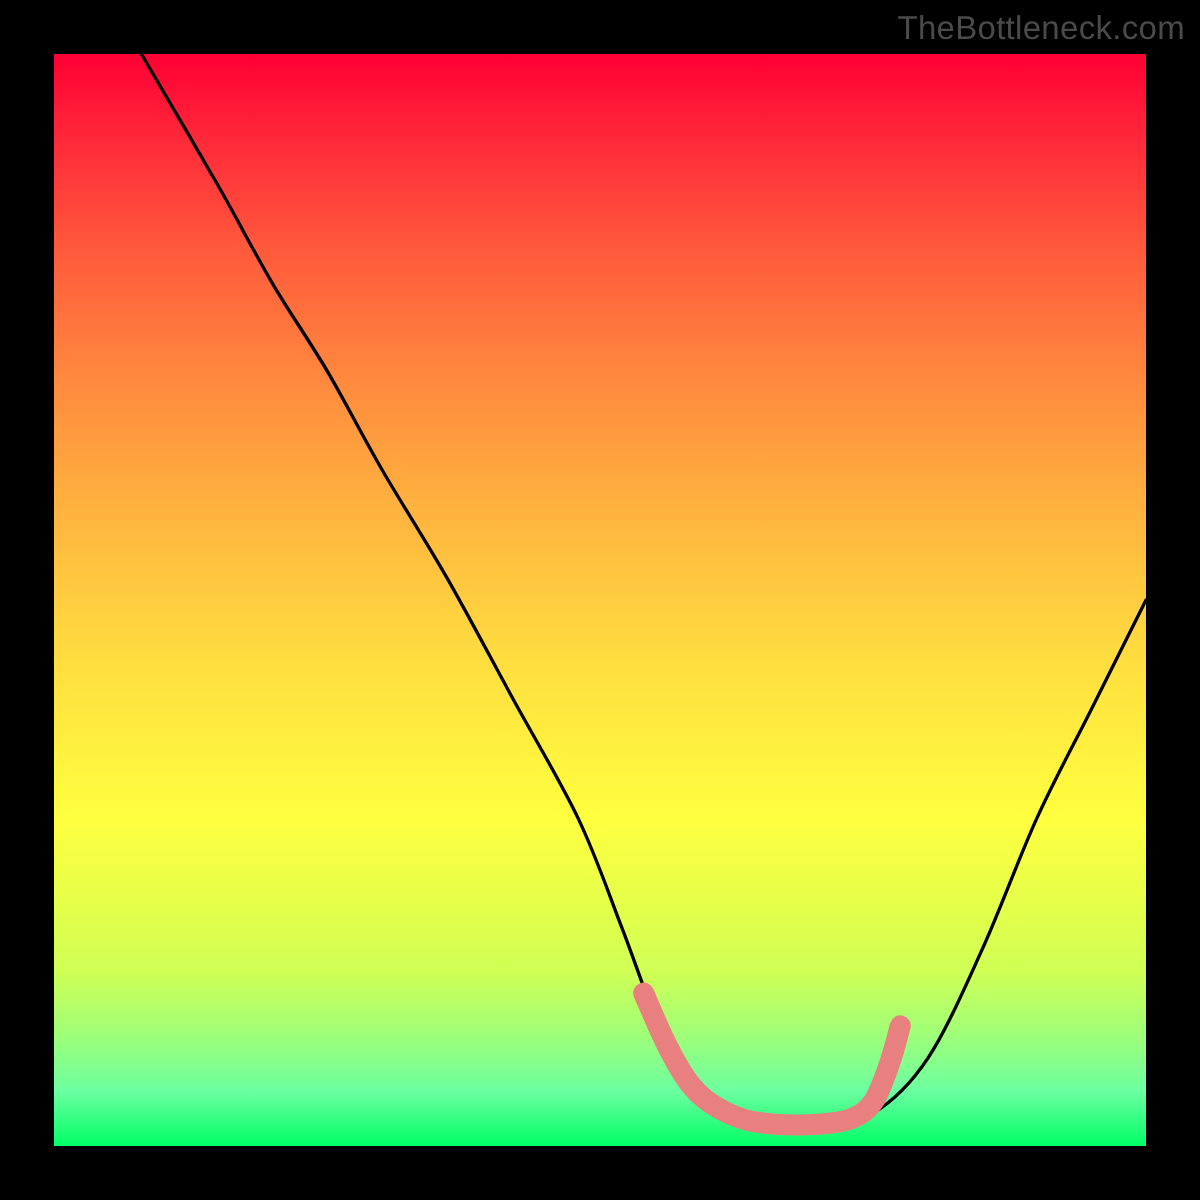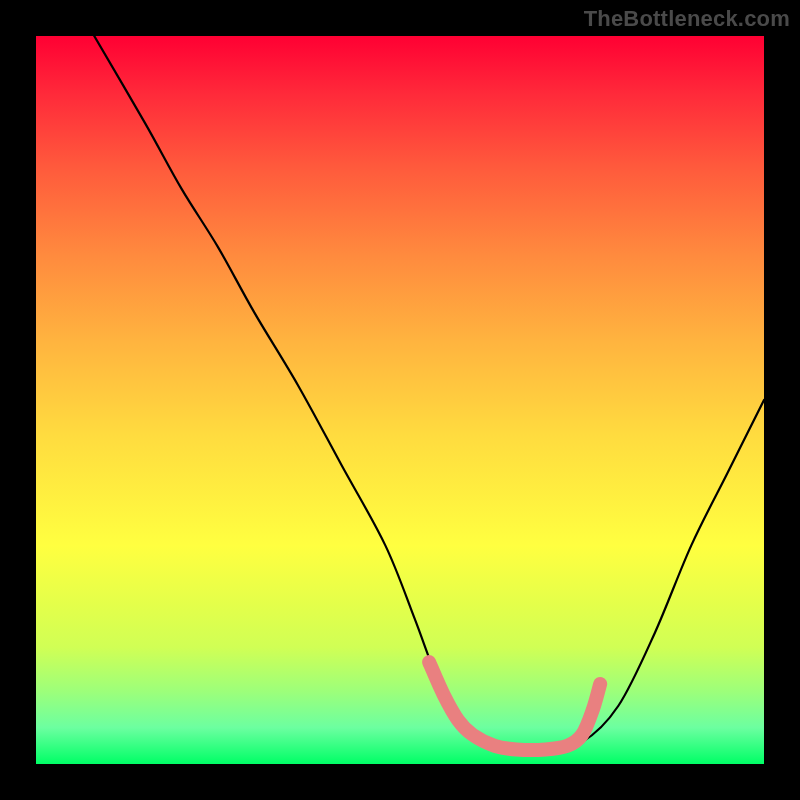--- a/index.html
+++ b/index.html
@@ -47,21 +47,21 @@
   svg.curve {
     position: absolute;
     inset: 0;
   }
   .watermark {
     position: absolute;
     top: 6px;
     right: 10px;
     color: #4a4a4a;
     font-size: 22px;
-    font-weight: 700;
+    font-weight: 400;
     letter-spacing: 0.2px;
     user-select: none;
   }
 </style>
 </head>
 <body>
 
 <div class="stage">
 
   <div class="watermark">TheBottleneck.com</div>

